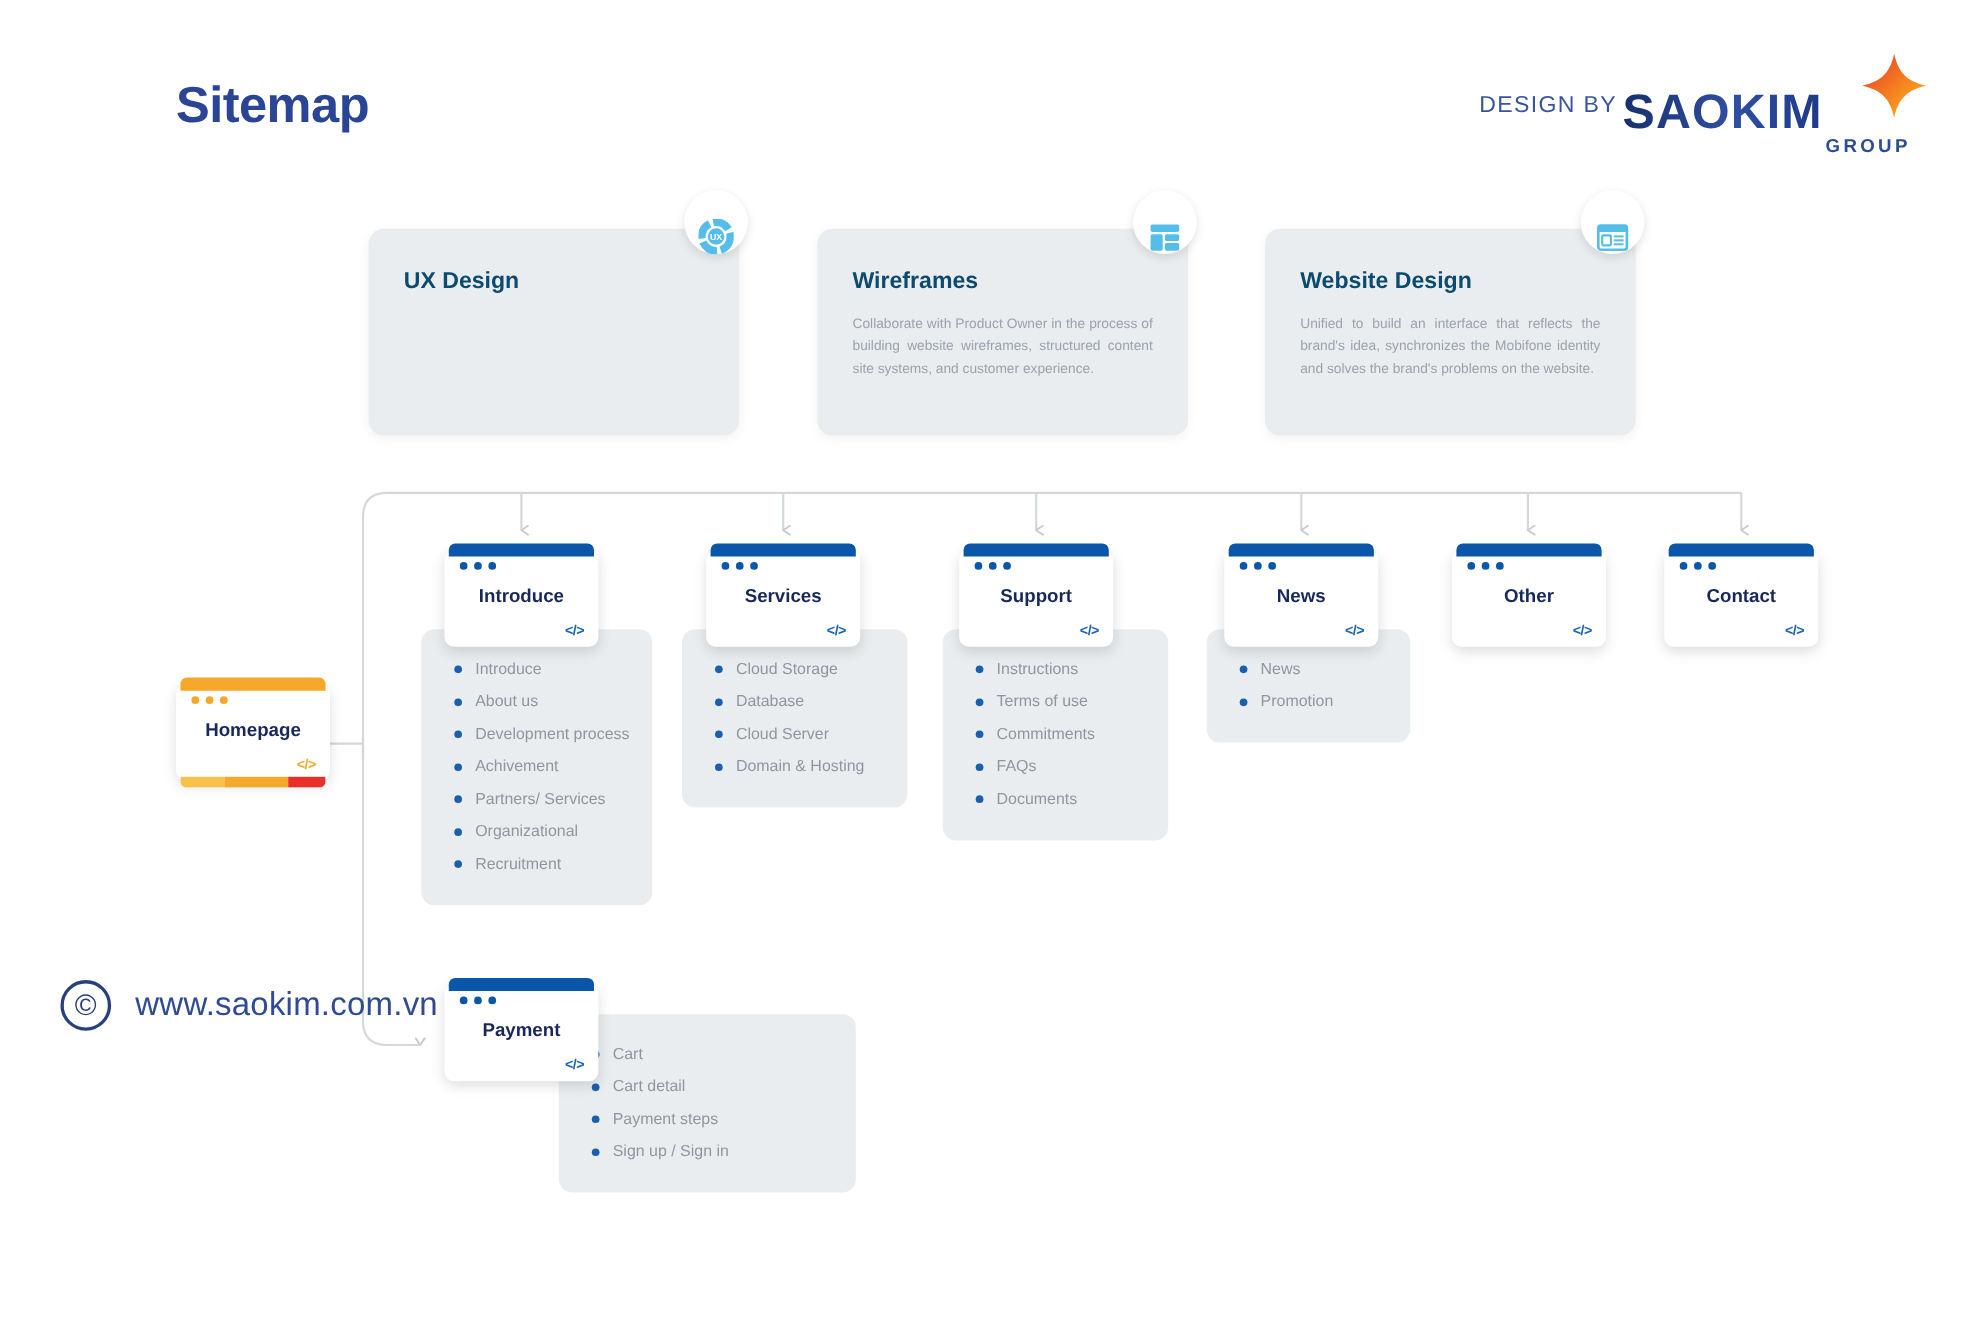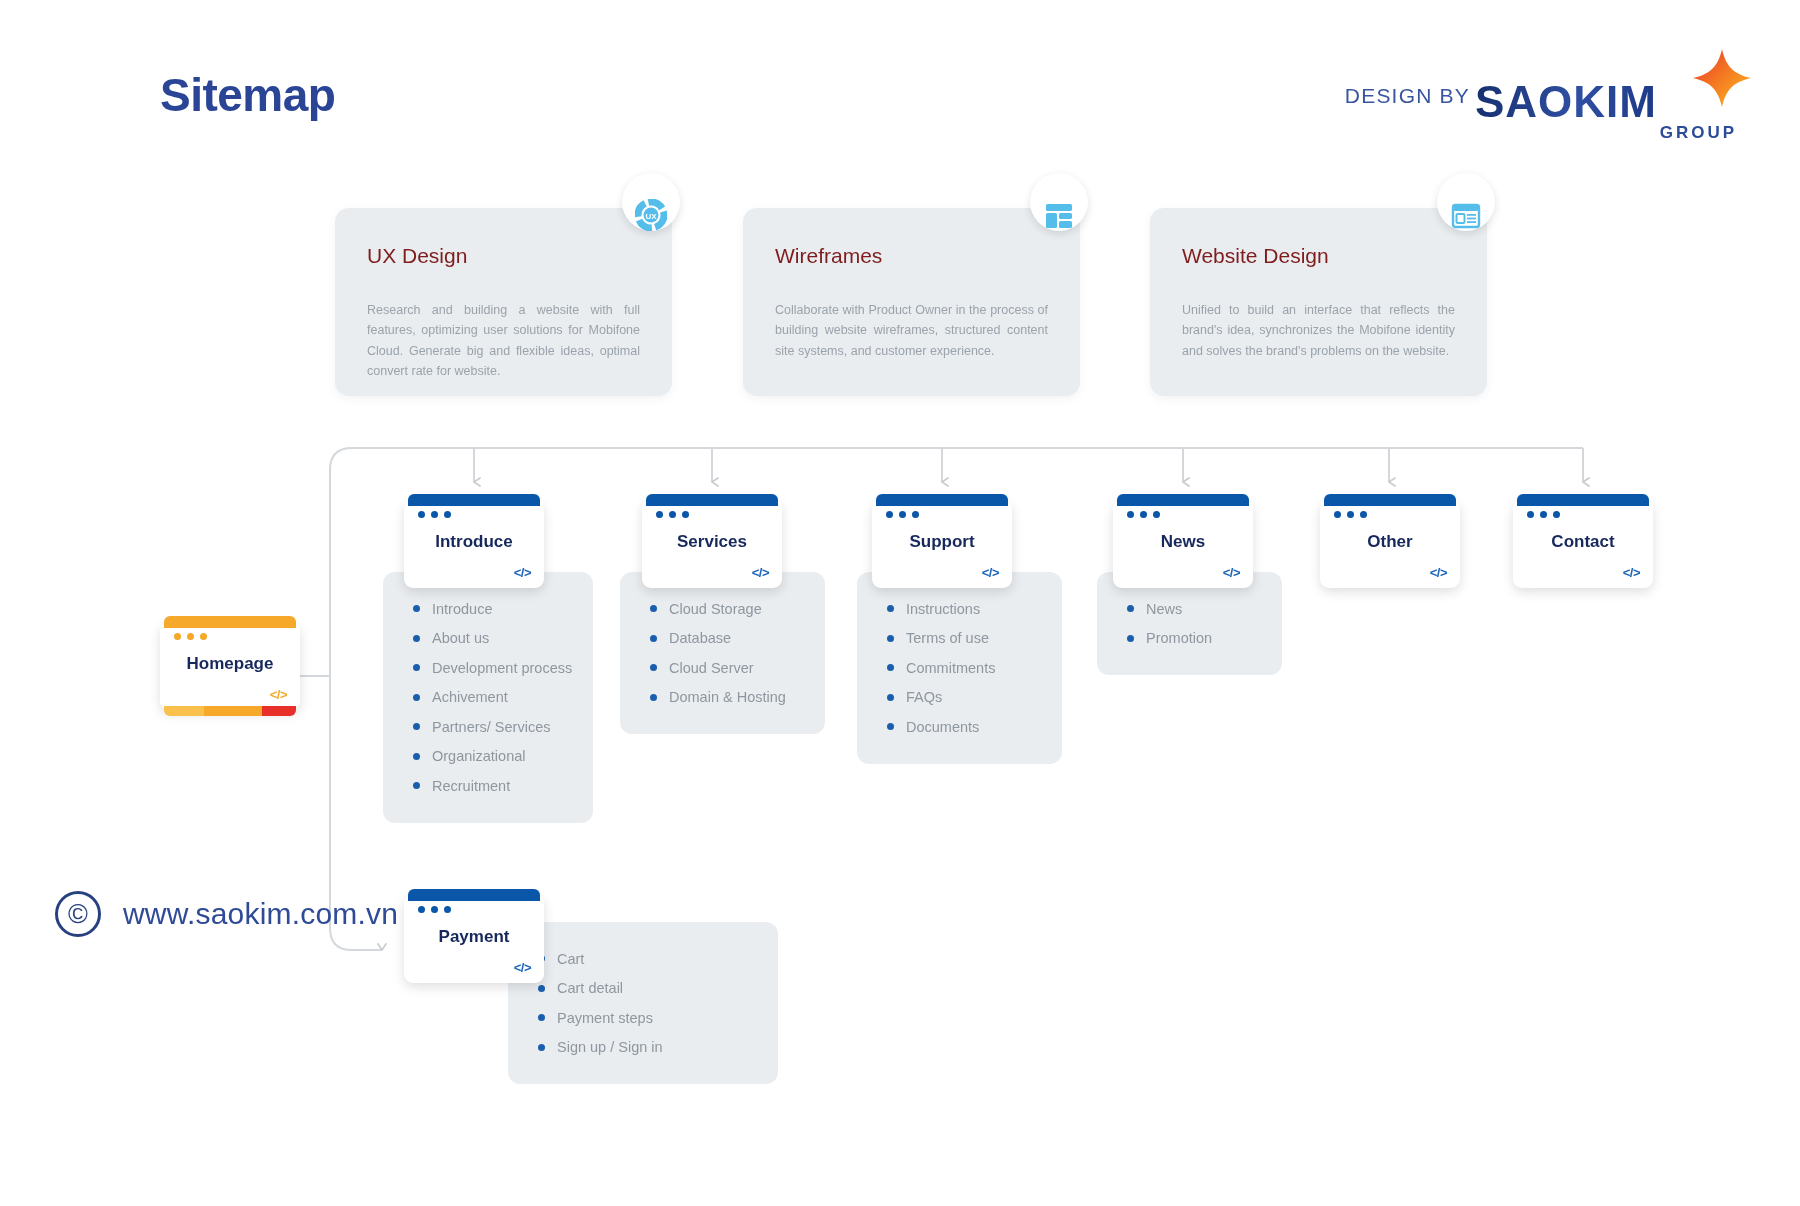--- a/index.html
+++ b/index.html
@@ -36,21 +36,21 @@
   .logo-star { position: absolute; right: -8px; top: -8px; width: 62px; height: 62px; }
 
   
   .info-card {
     position: absolute; top: 208px;
     background: #eaedf0; border-radius: 14px;
     padding: 36px 32px 30px 32px;
     box-shadow: 0 3px 10px rgba(0,0,0,0.05);
   }
   .info-card h3 {
-    font-size: 21px; font-weight: 400; color: #7f1d1d; margin-bottom: 32px;
+    font-size: 21px; font-weight: 700; color: #0c4a6e; margin-bottom: 16px;
   }
   .info-card p {
     font-size: 12.5px; line-height: 1.62; color: #9aa3ab; text-align: justify;
   }
   .card-icon {
     position: absolute; top: -35px; right: -8px;
     width: 58px; height: 58px; border-radius: 50%;
     background: #ffffff; box-shadow: 0 3px 9px rgba(0,0,0,0.12);
     display: flex; align-items: flex-end; justify-content: center;
   }
@@ -141,21 +141,20 @@
 
   <div class="info-card" style="left:335px; width:337px; height:188px;">
     <div class="card-icon">
       <svg width="32" height="32" viewBox="0 0 32 32">
         <circle cx="16" cy="16" r="13" fill="none" stroke="#55bdea" stroke-width="7" stroke-dasharray="16 3.4"></circle>
         <circle cx="16" cy="16" r="7.5" fill="#55bdea"></circle>
         <text x="16" y="19.5" font-size="8" font-weight="700" fill="#ffffff" text-anchor="middle" font-family="Liberation Sans, sans-serif">UX</text>
       </svg>
     </div>
     <h3>UX Design</h3>
-    <p>Research and building a website with full features, optimizing user solutions for Mobifone Cloud. Generate big and flexible ideas, optimal convert rate for website.</p>
   </div>
 
   <div class="info-card" style="left:743px; width:337px; height:188px;">
     <div class="card-icon">
       <svg width="30" height="30" viewBox="0 0 30 30">
         <rect x="2" y="3" width="26" height="7" rx="1.6" fill="#55bdea"></rect>
         <rect x="2" y="12" width="11" height="15" rx="1.6" fill="#55bdea"></rect>
         <rect x="15" y="12" width="13" height="6" rx="1.6" fill="#55bdea"></rect>
         <rect x="15" y="20" width="13" height="7" rx="1.6" fill="#55bdea"></rect>
       </svg>

